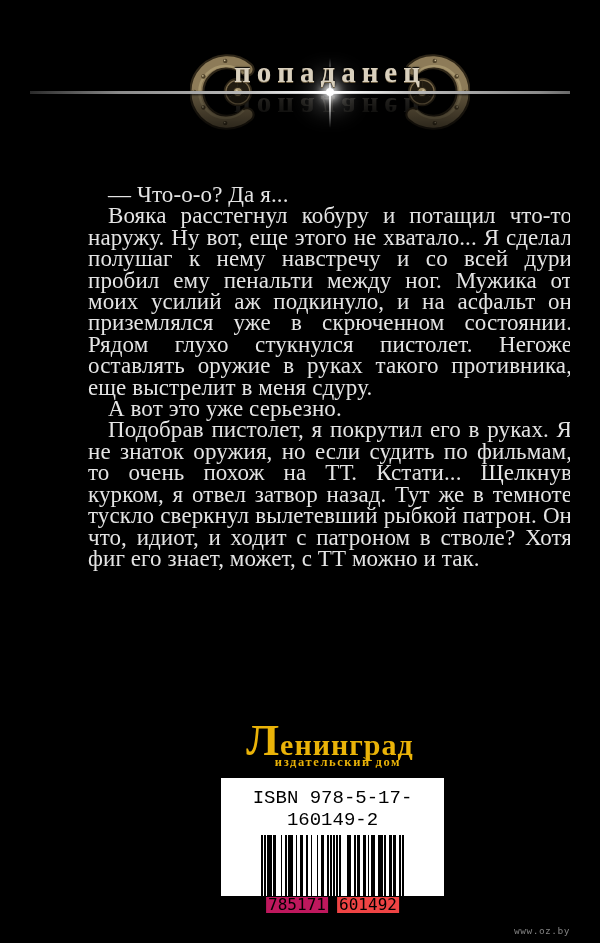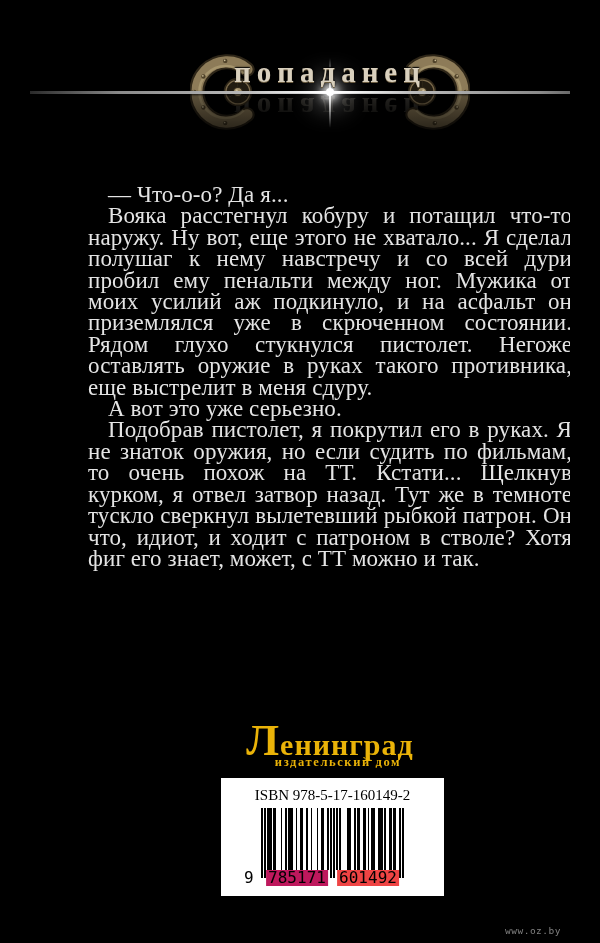--- a/index.html
+++ b/index.html
@@ -70,38 +70,38 @@
     font-weight:bold;font-size:12.5px;letter-spacing:1.6px;margin-top:-5px;padding-left:16px;
   }
 
   
   .barcode-box{
     position:absolute;top:774px;left:191px;width:223px;height:118px;
     background:#fff;z-index:1;
   }
   .isbn-label{
     margin-top:9px;text-align:center;color:#000;
-    font-family:Liberation Serif, serif;font-size:15px;
+    font-family:Liberation Mono, monospace;font-size:19px;
   }
   .barcode-inner{position:relative;width:143px;margin:4px auto 0;}
   .barcode-bars{display:flex;align-items:flex-start;height:70px;}
   .module{width:1.5px;height:62px;flex:none;}
   .module.on{background:#000;}
   .module.on.guard{height:70px;}
   .ean-digits{
     position:relative;height:16px;margin-top:-8px;color:#000;
     font-family:"DejaVu Sans Mono",monospace;font-size:16px;line-height:16px;
   }
   .ean-d0{position:absolute;left:-17px;top:0;}
   .ean-dl{position:absolute;left:36px;top:0;transform:translateX(-50%);background:#be185d;padding:0 2px;}
   .ean-dr{position:absolute;left:107px;top:0;transform:translateX(-50%);background:#ef4444;padding:0 2px;}
 
   
   .watermark{
-    position:absolute;top:921px;right:9px;color:#808080;
+    position:absolute;top:921px;right:0;color:#808080;
     font-family:"DejaVu Sans Mono",monospace;font-size:9.5px;letter-spacing:.5px;
   }
   .bottom-edge{position:absolute;bottom:0;left:0;width:600px;height:2px;background:#1d1d1d;}
 </style>
 </head>
 <body>
 
 <div class="screen">
 
   <div class="logo-area">

